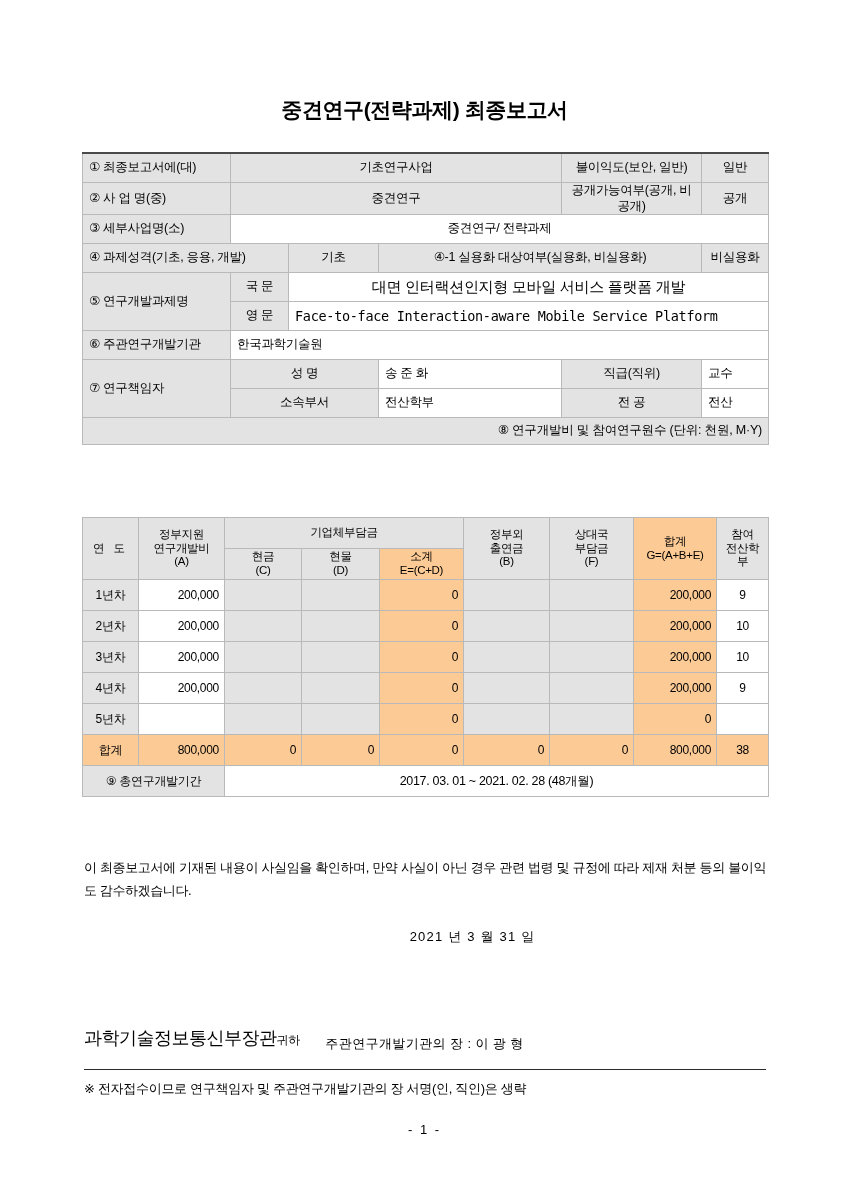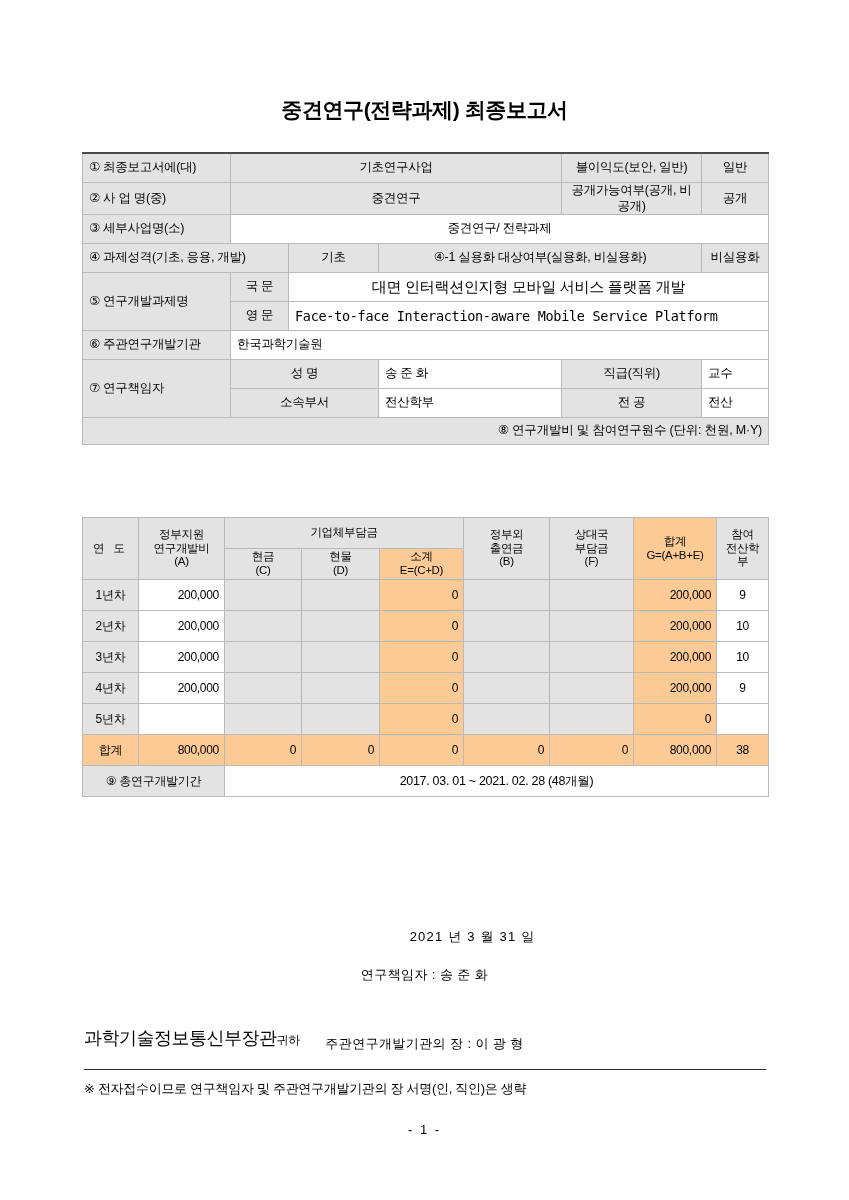--- a/index.html
+++ b/index.html
@@ -375,23 +375,23 @@
         <td class="acc">800,000</td>
         <td class="cnt">38</td>
       </tr>
       <tr>
         <td class="period-label" colspan="2">⑨ 총연구개발기간</td>
         <td class="period-value" colspan="7">2017. 03. 01 ~ 2021. 02. 28 (48개월)</td>
       </tr>
     </tbody>
   </table>
 
+  <div class="statement">이 최종보고서에 기재된 내용이 사실임을 확인하며, 만약 사실이 아닌 경우 관련 법령 및 규정에 따라 제재 처분 등의 불이익도 감수하겠습니다.</div>
 
   <div class="date-line">2021    년 3  월 31   일</div>
-  <div class="sig-line-1">연구책임자 :  송 준 화</div>
   <div class="sig-line-2">주관연구개발기관의 장 : 이 광 형</div>
 
   <div class="addressee">
     <span>과학기술정보통신부장관</span><span class="hon">귀하</span>
   </div>
 
   <div class="note">※ 전자접수이므로 연구책임자 및 주관연구개발기관의 장 서명(인, 직인)은 생략</div>
 
   <div class="page-num">- 1 -</div>
 

